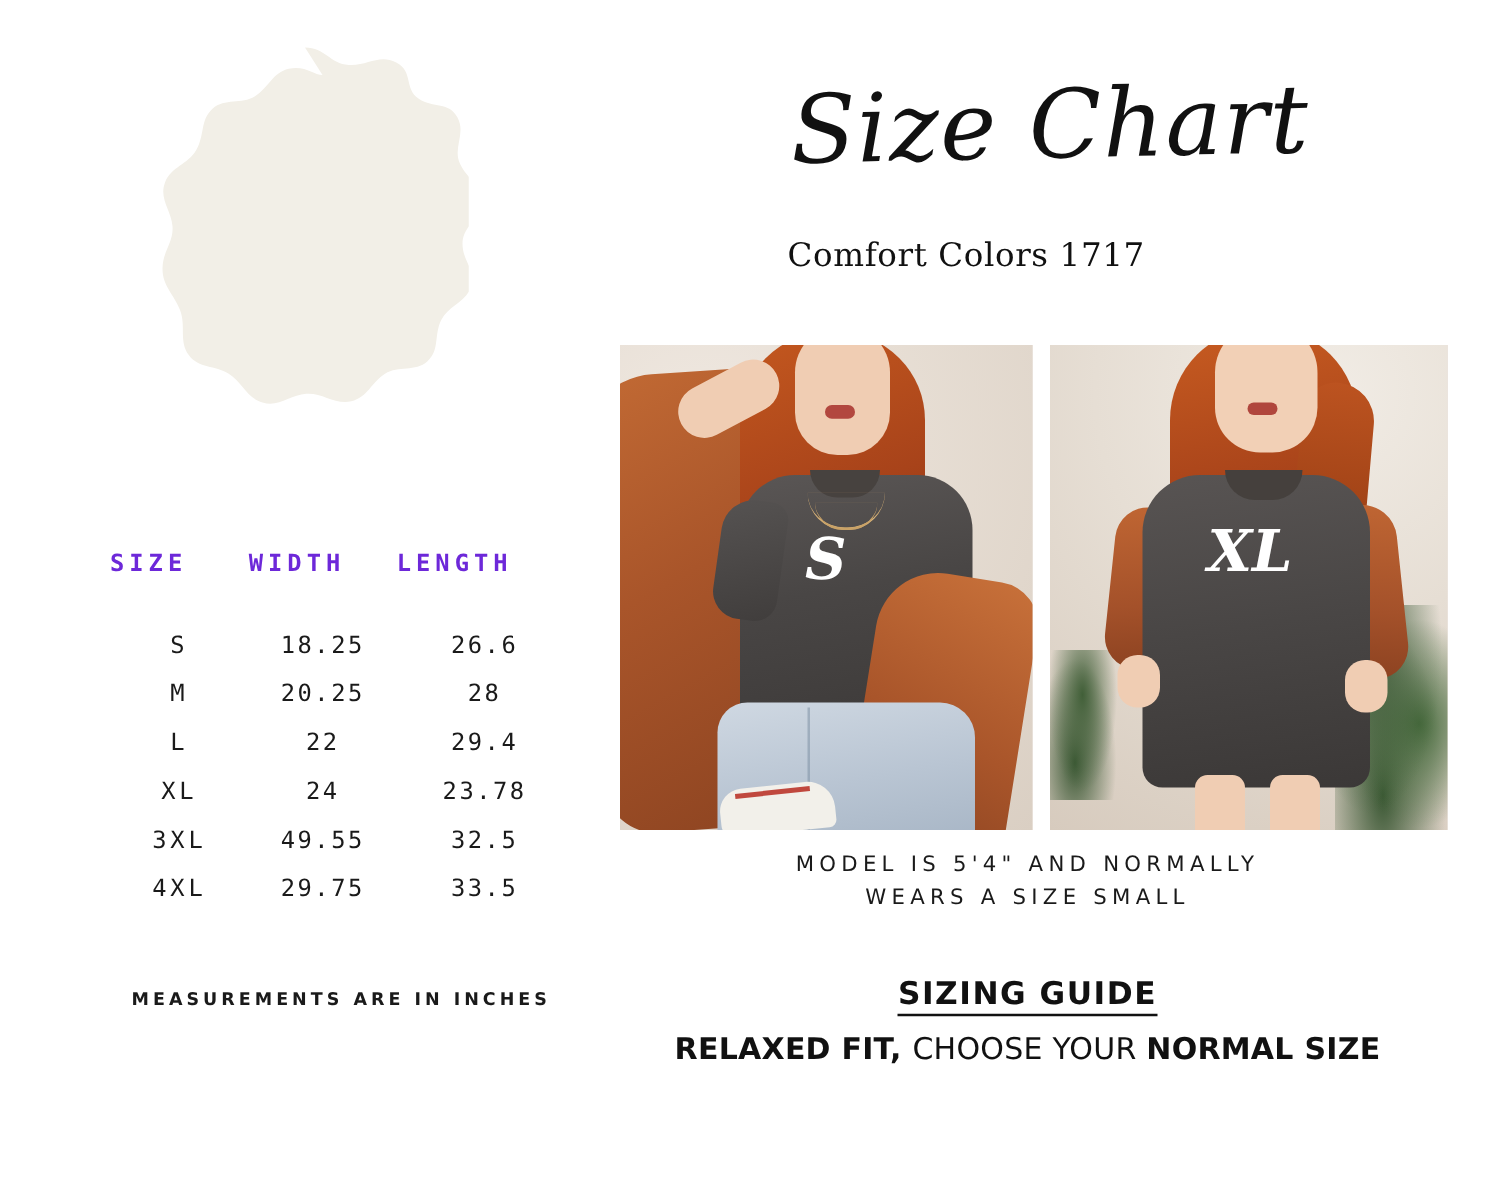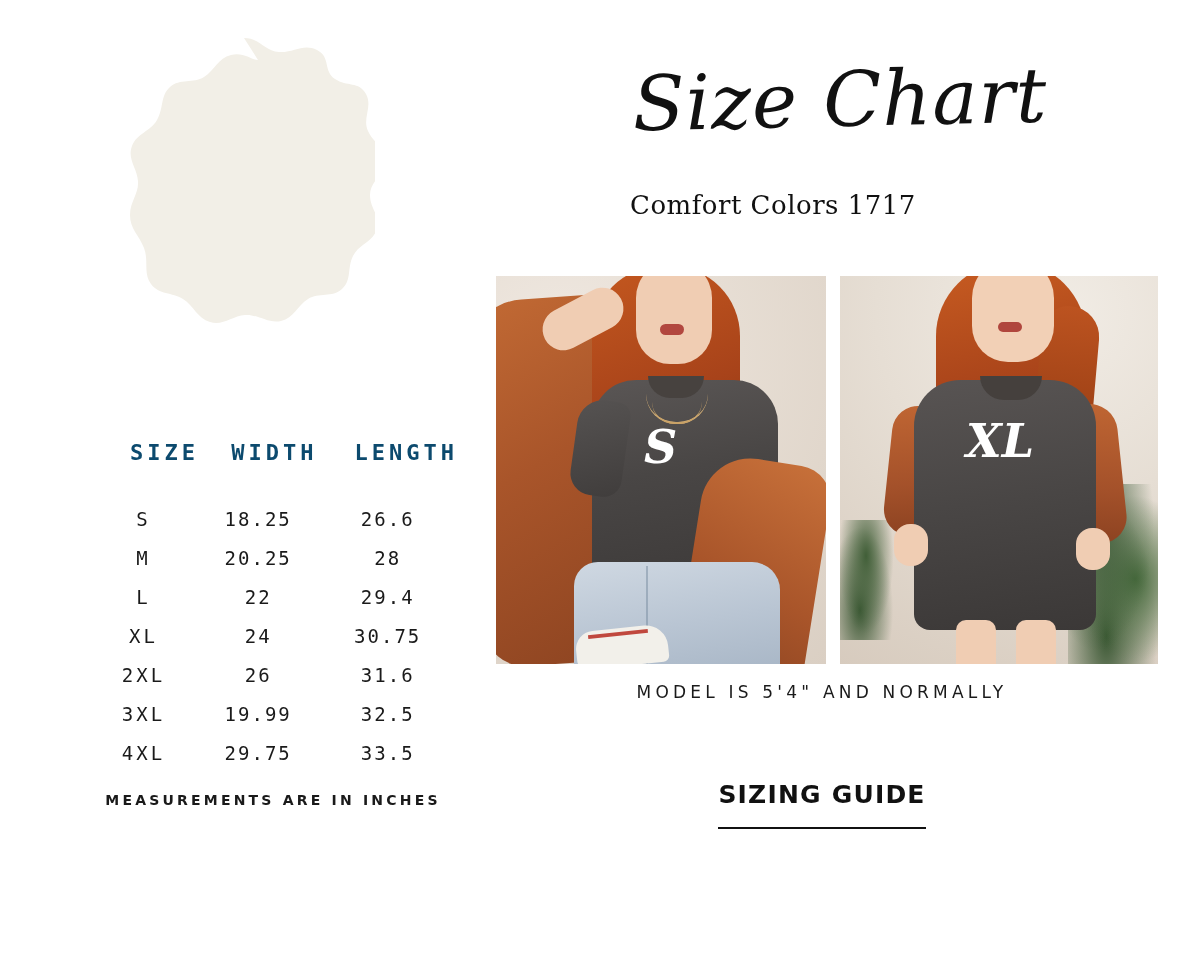--- a/index.html
+++ b/index.html
@@ -35,26 +35,26 @@
     left: 88px;
     top: 440px;
     width: 370px;
   }
   .size-table table {
     width: 100%;
     border-collapse: collapse;
     font-family: "DejaVu Sans Mono", "Liberation Mono", monospace;
   }
   .size-table th {
-    font-size: 22px;
+    font-size: 19px;
     font-weight: 700;
     letter-spacing: 4px;
-    color: #0c4a6e;
+    color: #6d28d9;
     padding-bottom: 34px;
-    text-align: right;
+    text-align: left;
   }
   .size-table td {
     font-size: 19px;
     color: #1a1a1a;
     padding: 8.5px 0;
     text-align: center;
     letter-spacing: 2px;
     font-weight: 400;
   }
   .size-table td.sz { letter-spacing: 3px; }
@@ -384,21 +384,21 @@
     width: 652px;
     text-align: center;
     font-family: "DejaVu Sans", sans-serif;
     font-size: 25px;
     font-weight: 700;
     letter-spacing: 1.2px;
     color: #111111;
   }
   .guide-title span {
     border-bottom: 2px solid #111111;
-    padding-bottom: 18px;
+    padding-bottom: 2px;
   }
 
   .guide-lines {
     position: absolute;
     left: 496px;
     top: 822px;
     width: 652px;
     text-align: center;
     font-family: "DejaVu Sans", sans-serif;
     font-size: 24px;
@@ -451,30 +451,25 @@
           <td>28</td>
         </tr>
         <tr>
           <td class="sz">L</td>
           <td>22</td>
           <td>29.4</td>
         </tr>
         <tr>
           <td class="sz">XL</td>
           <td>24</td>
-          <td>30.75</td>
-        </tr>
-        <tr>
-          <td class="sz">2XL</td>
-          <td>26</td>
-          <td>31.6</td>
+          <td>23.78</td>
         </tr>
         <tr>
           <td class="sz">3XL</td>
-          <td>19.99</td>
+          <td>49.55</td>
           <td>32.5</td>
         </tr>
         <tr>
           <td class="sz">4XL</td>
           <td>29.75</td>
           <td>33.5</td>
         </tr>
       </tbody>
     </table>
   </div>
@@ -518,22 +513,26 @@
       <div class="p2-letter">XL</div>
       <div class="p2-hand-l"></div>
       <div class="p2-hand-r"></div>
       <div class="p2-leg-l"></div>
       <div class="p2-leg-r"></div>
     </div>
   </div>
 
   <div class="model-note">
     <div>MODEL IS 5'4" AND NORMALLY</div>
+    <div>WEARS A SIZE SMALL</div>
   </div>
 
   <div class="guide-title">
     <span>SIZING GUIDE</span>
   </div>
 
   <div class="guide-lines">
+    <div class="ln">
+      <b>RELAXED FIT, </b><span class="light">CHOOSE YOUR </span><b>NORMAL SIZE</b>
+    </div>
   </div>
 
 </div>
 
 </body></html>

